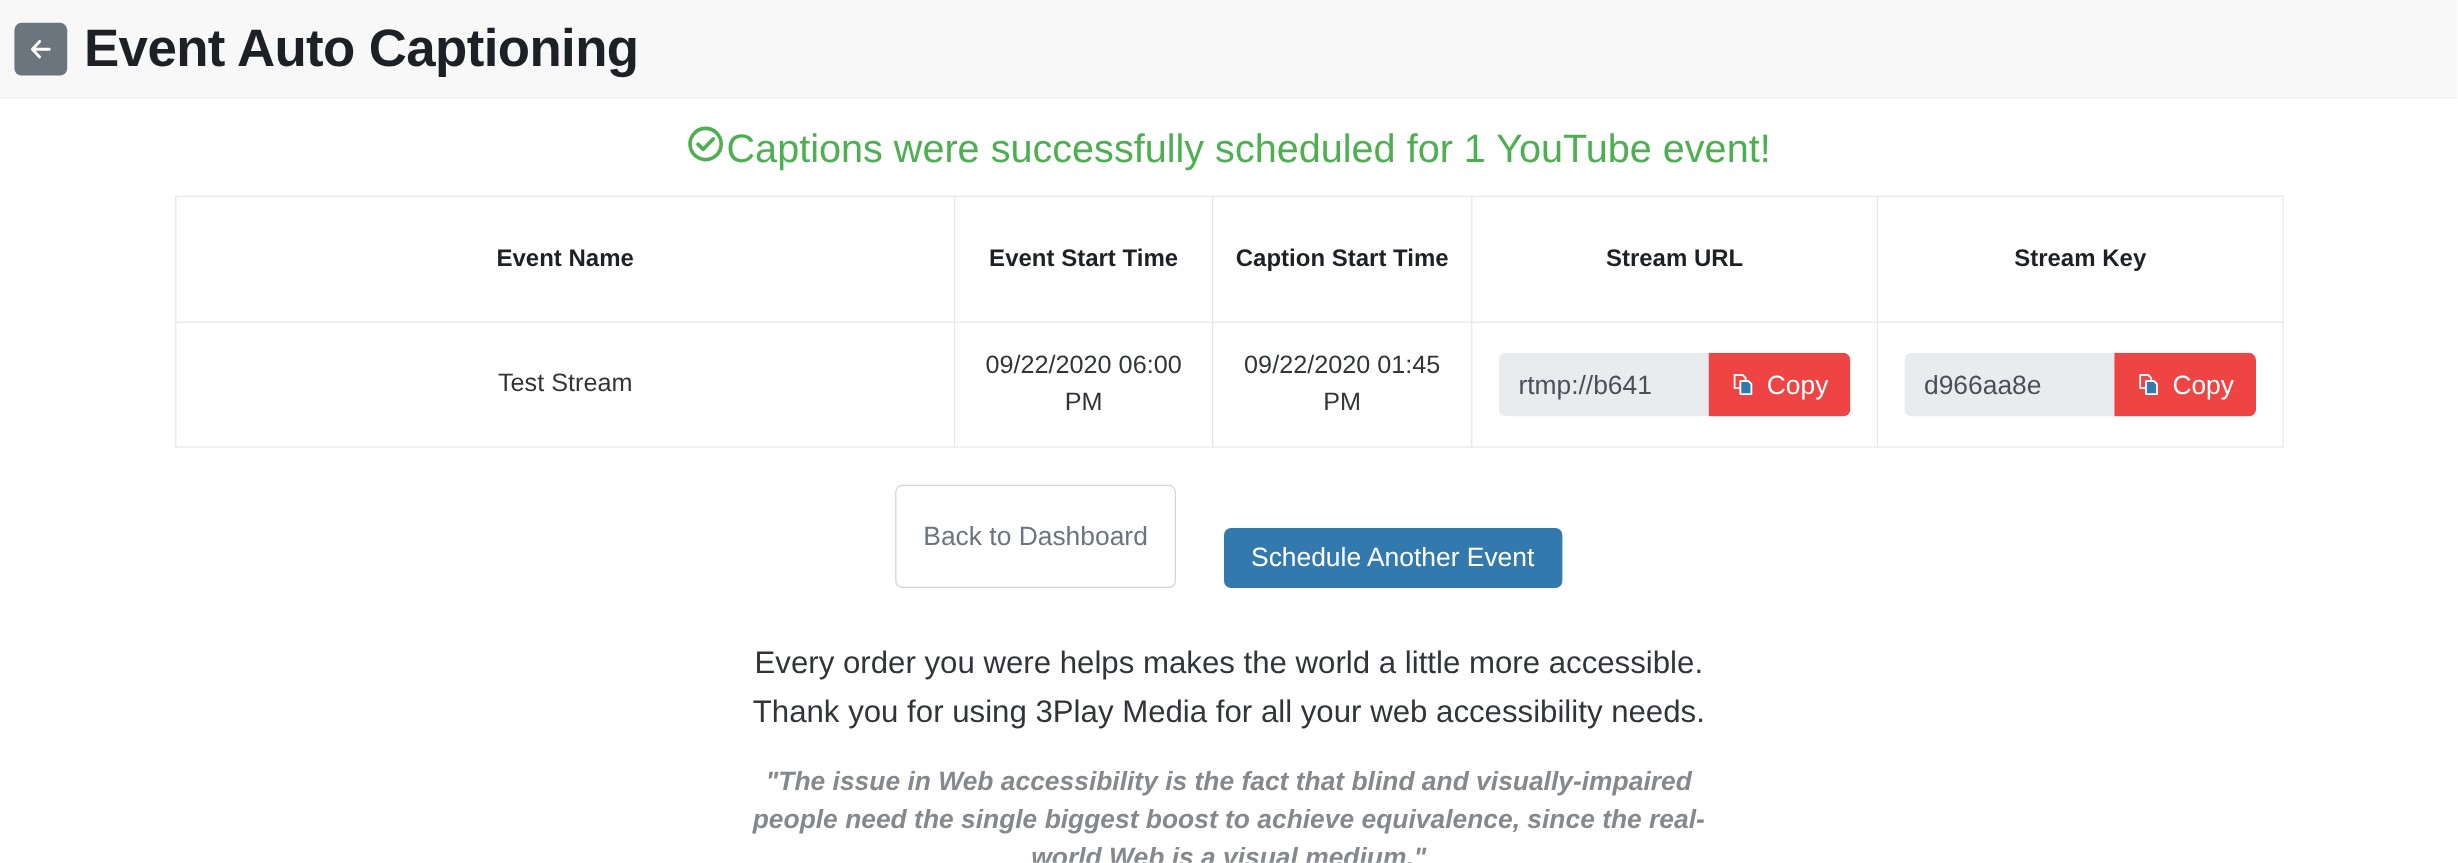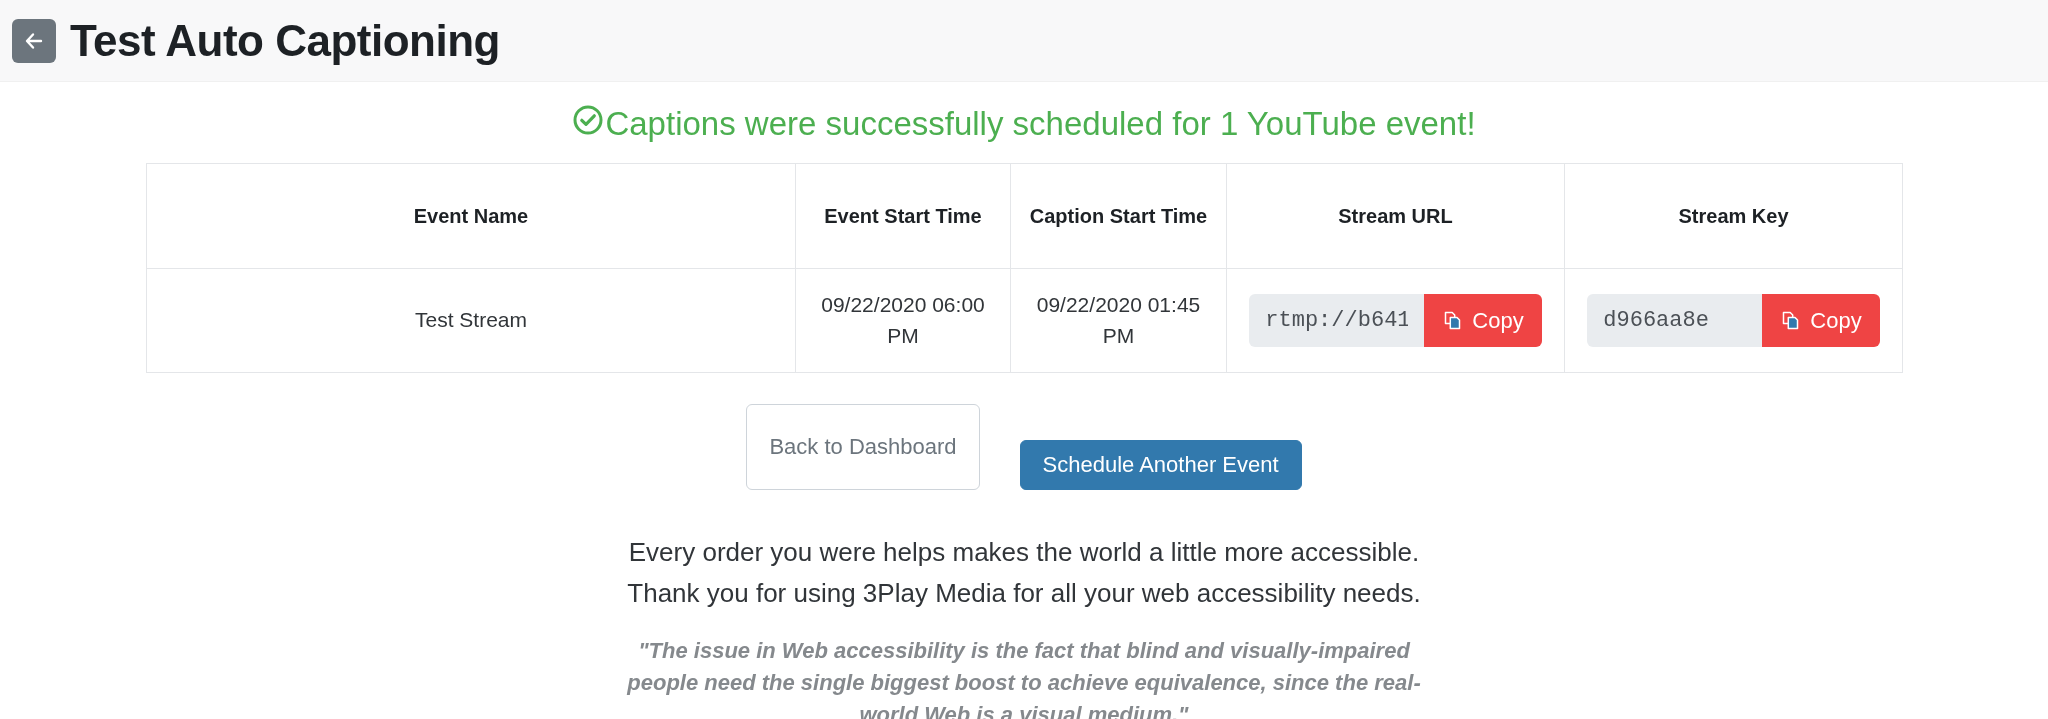--- a/index.html
+++ b/index.html
@@ -97,21 +97,21 @@
     display: inline-flex;
     align-items: stretch;
     border-radius: 6px;
     overflow: hidden;
     height: 53px;
     max-width: 100%;
   }
   .copy-input {
     background: #e9ecef;
     border: none;
-    font-family: Liberation Mono, monospace;
+    font-family: Liberation Sans, sans-serif;
     font-size: 22px;
     color: #4b5056;
     padding: 0 16px;
     width: 175px;
     min-width: 0;
     text-align: left;
     outline: none;
   }
   .copy-btn {
     background: #ef4444;
@@ -181,21 +181,21 @@
 <body>
 
 <div class="app-header">
   <button class="back-button">
     <span>
       <svg width="22" height="22" viewBox="0 0 22 22" aria-hidden="true">
         <path d="M10 4.5 L4 11 L10 17.5 M4.6 11 H18" fill="none" stroke="#ffffff" stroke-width="2.4" stroke-linecap="round" stroke-linejoin="round"></path>
       </svg>
     </span>
   </button>
-  <div class="page-title">Test Auto Captioning</div>
+  <div class="page-title">Event Auto Captioning</div>
 </div>
 
 <div class="success-banner">
   <span>
     <svg width="32" height="32" viewBox="0 0 32 32" aria-hidden="true">
       <circle cx="16" cy="16" r="13" fill="none" stroke="#4caf50" stroke-width="3"></circle>
       <path d="M9.8 16.3 L14 20.4 L22.3 11.8" fill="none" stroke="#4caf50" stroke-width="3.2" stroke-linecap="round" stroke-linejoin="round"></path>
     </svg>
   </span>
   <span>Captions were successfully scheduled for 1 YouTube event!</span>

